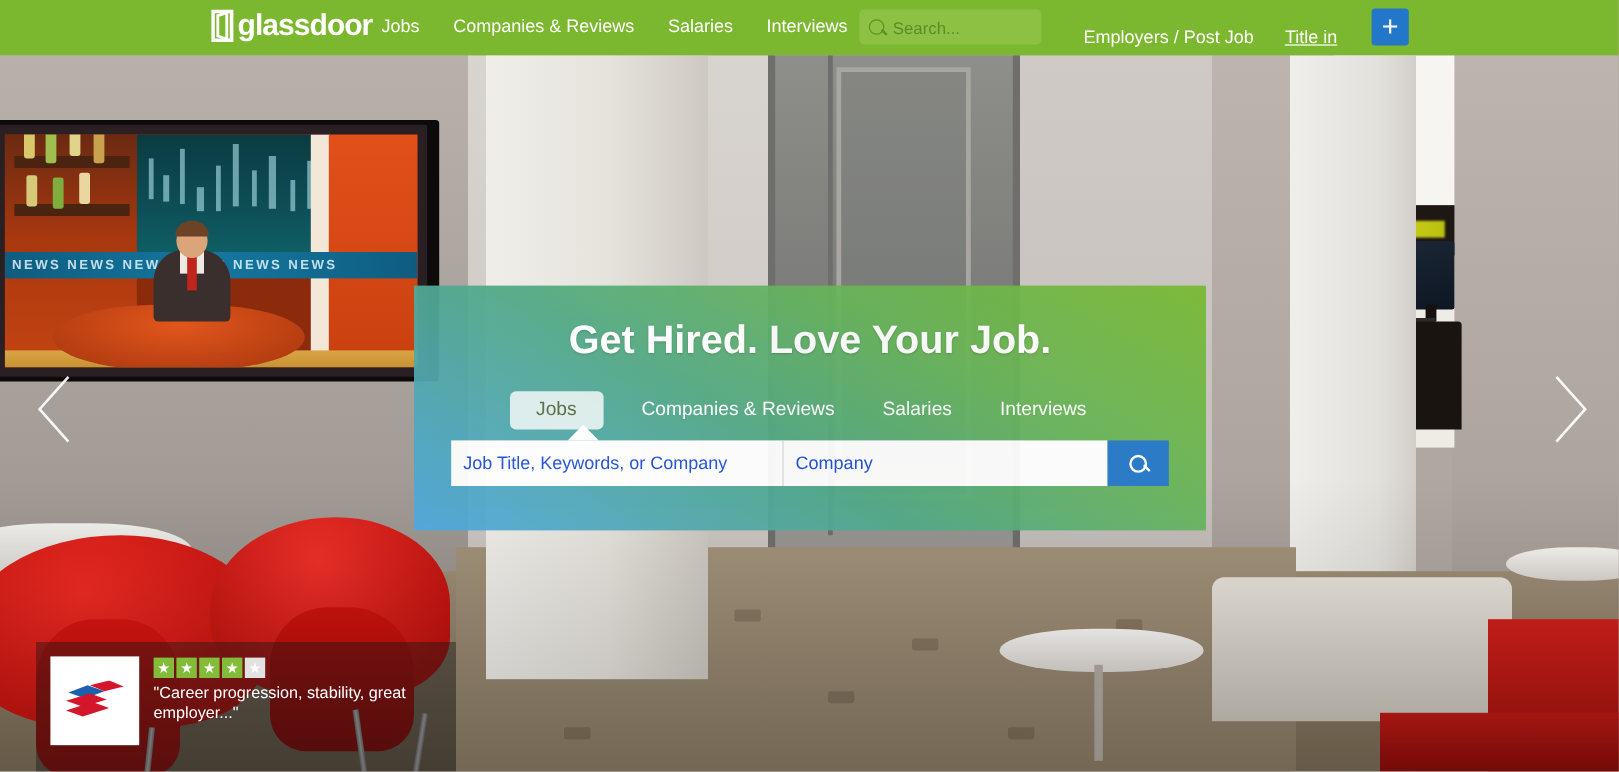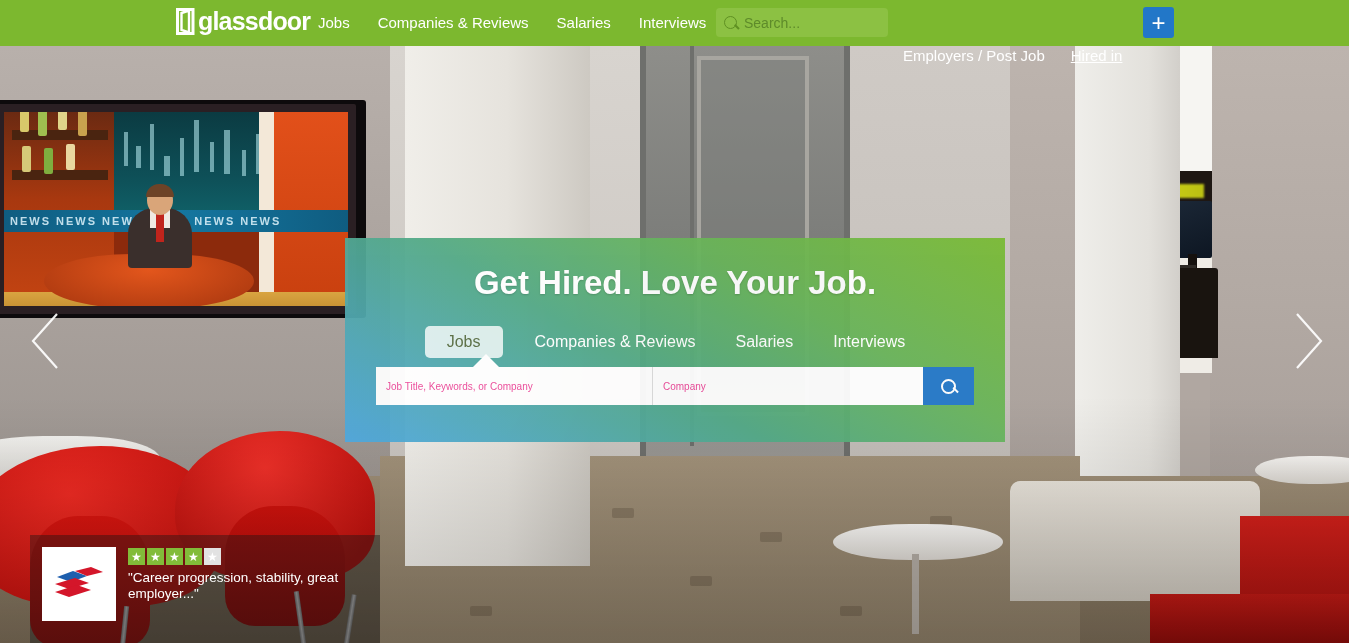--- a/index.html
+++ b/index.html
@@ -40,39 +40,39 @@
   .nav-main {
     position: absolute; left: 318px; top: 0;
     height: 46px; display: flex; align-items: center; gap: 28px;
   }
   .nav-main a {
     color: #ffffff; font-size: 15px; text-decoration: none;
     line-height: 46px; white-space: nowrap;
   }
   .hdr-search {
     position: absolute; left: 716px; top: 8px;
-    width: 172px; height: 29px;
+    width: 152px; height: 29px;
     background: #8cc143;
     border-radius: 4px;
     display: flex; align-items: center; padding-left: 8px; gap: 7px;
   }
   .hdr-search .mag {
     width: 13px; height: 13px; flex: 0 0 auto;
     border: 1.6px solid #5f9022; border-radius: 50%;
     position: relative;
   }
   .hdr-search .mag::after {
     content:""; position:absolute; width: 6px; height: 1.6px;
     background: #5f9022; right: -4px; bottom: 0px;
     transform: rotate(45deg);
   }
   .hdr-search .ph { color: #5e8b2a; font-size: 14px; }
   .hdr-right {
     position: absolute; left: 903px; top: 0; height: 62px;
-    display: flex; align-items: center; gap: 26px; margin-top: 24px;
+    display: flex; align-items: center; gap: 26px;
   }
   .hdr-right a { color: #ffffff; font-size: 15px; text-decoration: none; white-space: nowrap; }
   .hdr-right a.signin { text-decoration: underline; }
   .plus-btn {
     position: absolute; left: 1143px; top: 7px;
     width: 31px; height: 31px;
     background: #2277c8; border-radius: 3px;
     display: flex; align-items: center; justify-content: center;
     color: #fff; font-size: 24px; line-height: 1; font-weight: 300;
   }
@@ -203,21 +203,21 @@
   }
   .hero-searchbar {
     position:absolute; left:31px; top:129px;
     width: 598px; height: 38px;
     display:flex;
   }
   .hs-field {
     height:38px; background:#ffffff;
     display:flex; align-items:center;
     padding-left: 10px;
-    font-size: 10px; color: #ec4899;
+    font-size: 15px; color: #1d4ed8;
   }
   .hs-field.kw  { width: 277px; border-right: 1px solid #dcdcdc; }
   .hs-field.loc { width: 270px; }
   .hs-btn {
     width: 51px; height:38px; background:#2277c8;
     display:flex; align-items:center; justify-content:center;
   }
   .hs-btn .mag2 {
     width:15px; height:15px; border:2.4px solid #ffffff; border-radius:50%;
     position:relative;
@@ -374,21 +374,21 @@
       <a href="#">Interviews</a>
     </nav>
 
     <div class="hdr-search">
       <span class="mag"></span>
       <span class="ph">Search...</span>
     </div>
 
     <div class="hdr-right">
       <a href="#">Employers / Post Job</a>
-      <a href="#" class="signin">Hired in</a>
+      <a href="#" class="signin">Title in</a>
     </div>
 
     <div class="plus-btn">+</div>
   </div>
 
   <div class="arrow arrow-left">
     <span>
       <svg width="44" height="62" viewBox="0 0 44 62">
         <polyline points="32,4 8,31 32,58" fill="none" stroke="#ffffff" stroke-width="2.2" opacity="0.92"></polyline>
       </svg>

